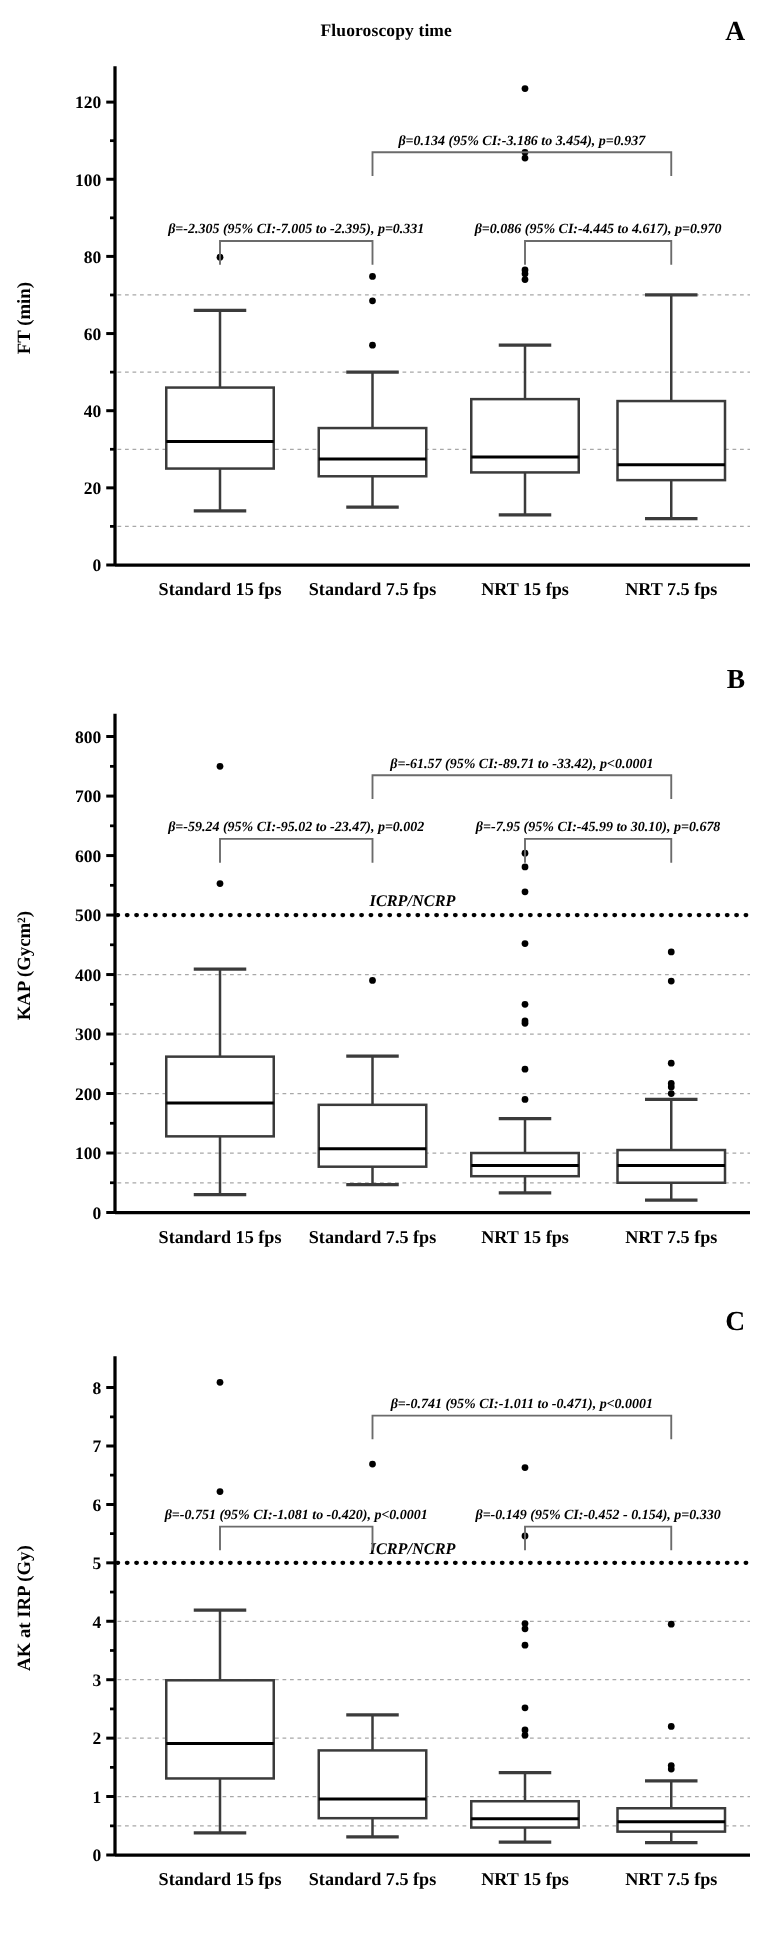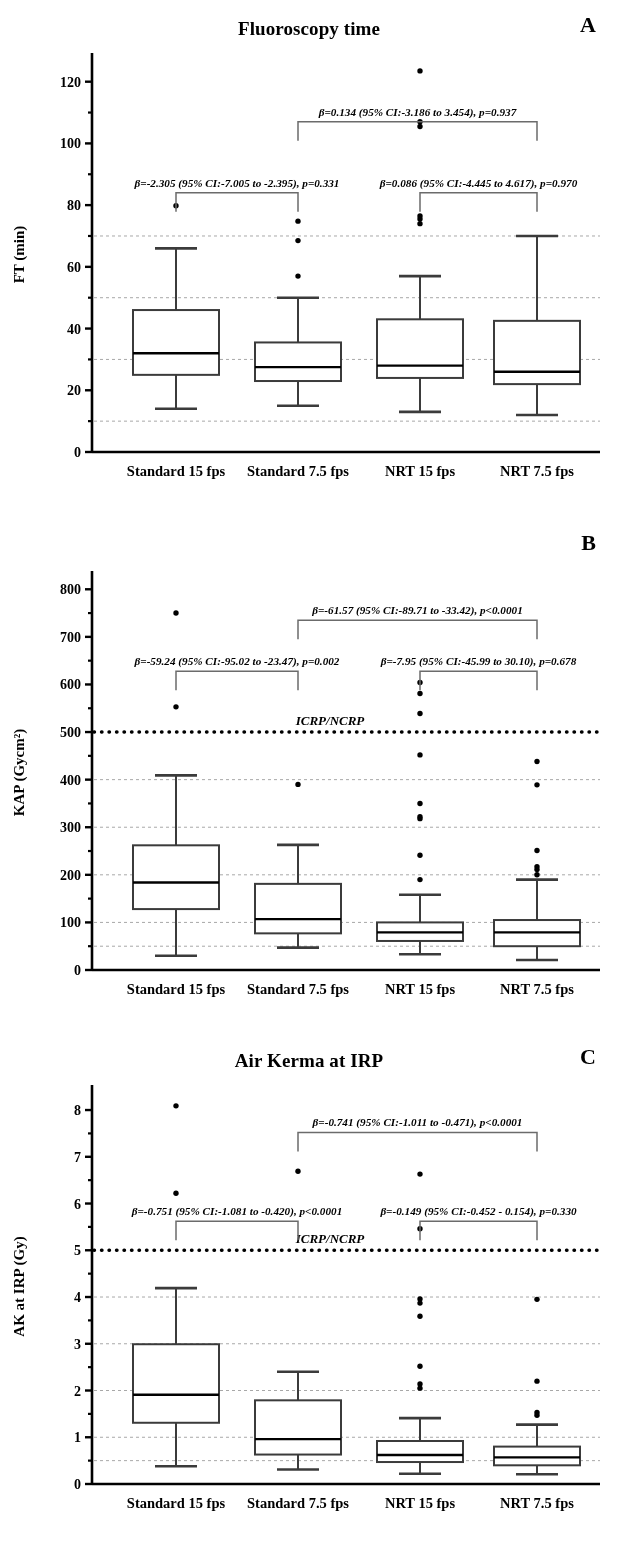--- a/index.html
+++ b/index.html
@@ -28,21 +28,21 @@
   #panel-a { top: 0px; }
   #panel-b { top: 518px; }
   #panel-c { top: 1032px; }
 
   .panel-title {
     position: absolute;
     top: 18px;
     left: 0;
     width: 618px;
     text-align: center;
-    font-size: 19px;
+    font-size: 14px;
     font-weight: bold;
     letter-spacing: 0.1px;
   }
   .panel-letter {
     position: absolute;
     top: 12px;
     right: 22px;
     font-size: 22px;
     font-weight: bold;
   }
@@ -251,21 +251,20 @@
           <text x="237" y="147.13253012048193" font-size="11.2" font-style="italic" font-weight="bold" font-family="&quot;Liberation Serif&quot;, serif" fill="#000000" text-anchor="middle">β=-59.24 (95% CI:-95.02 to -23.47), p=0.002</text>
         </g>
         <g>
           <path d="M 420 172.13253012048193 L 420 153.13253012048193 L 537 153.13253012048193 L 537 172.13253012048193" fill="none" stroke="#6b6b6b" stroke-width="1.5"></path>
           <text x="478.5" y="147.13253012048193" font-size="11.2" font-style="italic" font-weight="bold" font-family="&quot;Liberation Serif&quot;, serif" fill="#000000" text-anchor="middle">β=-7.95 (95% CI:-45.99 to 30.10), p=0.678</text>
         </g>
       </svg>
   </div>
 
   <div class="panel" id="panel-c">
-    <div class="panel-title">Air Kerma at IRP</div>
     <div class="panel-letter">C</div>
     <svg class="plot-svg" id="svg-c" width="618" height="510">
         <line x1="94" y1="428.62721893491124" x2="600" y2="428.62721893491124" stroke="#a8a8a8" stroke-width="1" stroke-dasharray="3 3"></line>
         <line x1="94" y1="405.2544378698225" x2="600" y2="405.2544378698225" stroke="#a8a8a8" stroke-width="1" stroke-dasharray="3 3"></line>
         <line x1="94" y1="358.50887573964496" x2="600" y2="358.50887573964496" stroke="#a8a8a8" stroke-width="1" stroke-dasharray="3 3"></line>
         <line x1="94" y1="311.76331360946745" x2="600" y2="311.76331360946745" stroke="#a8a8a8" stroke-width="1" stroke-dasharray="3 3"></line>
         <line x1="94" y1="265.0177514792899" x2="600" y2="265.0177514792899" stroke="#a8a8a8" stroke-width="1" stroke-dasharray="3 3"></line>
         <line x1="94" y1="218.2721893491124" x2="600" y2="218.2721893491124" stroke="#000000" stroke-width="3.4" stroke-linecap="round" stroke-dasharray="0.5 7"></line>
         <text x="330" y="211.2721893491124" font-size="13" font-style="italic" font-weight="bold" font-family="&quot;Liberation Serif&quot;, serif" fill="#000000" text-anchor="middle">ICRP/NCRP</text>
         <line x1="92" y1="53" x2="92" y2="452" stroke="#000000" stroke-width="2.6"></line>

